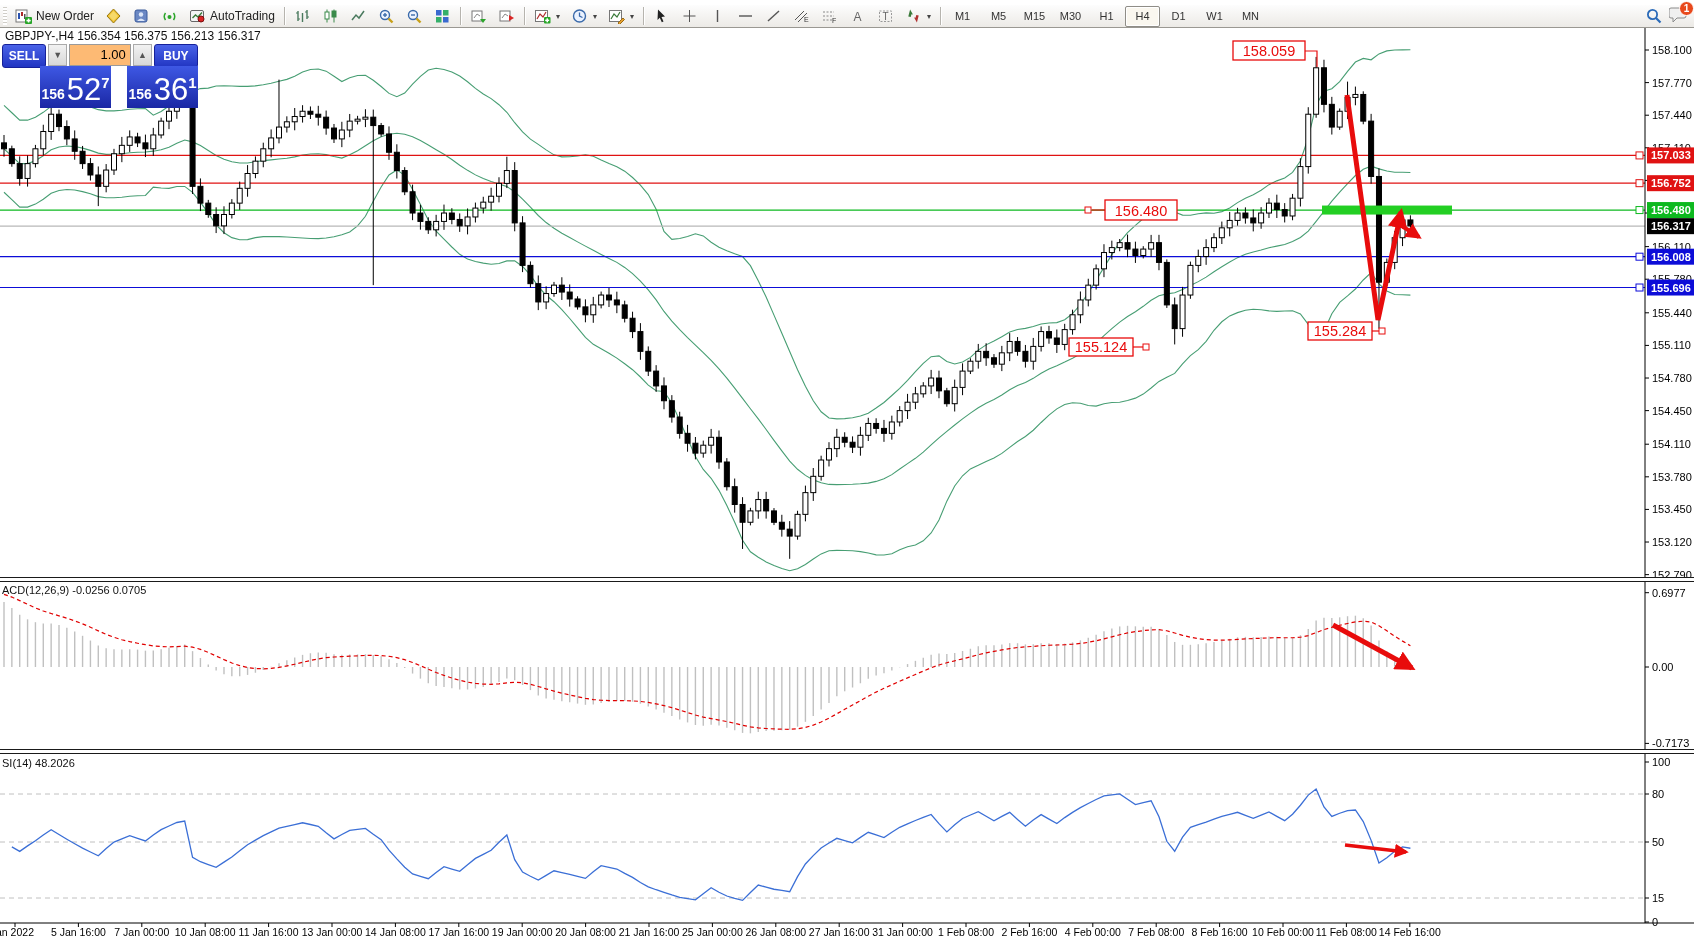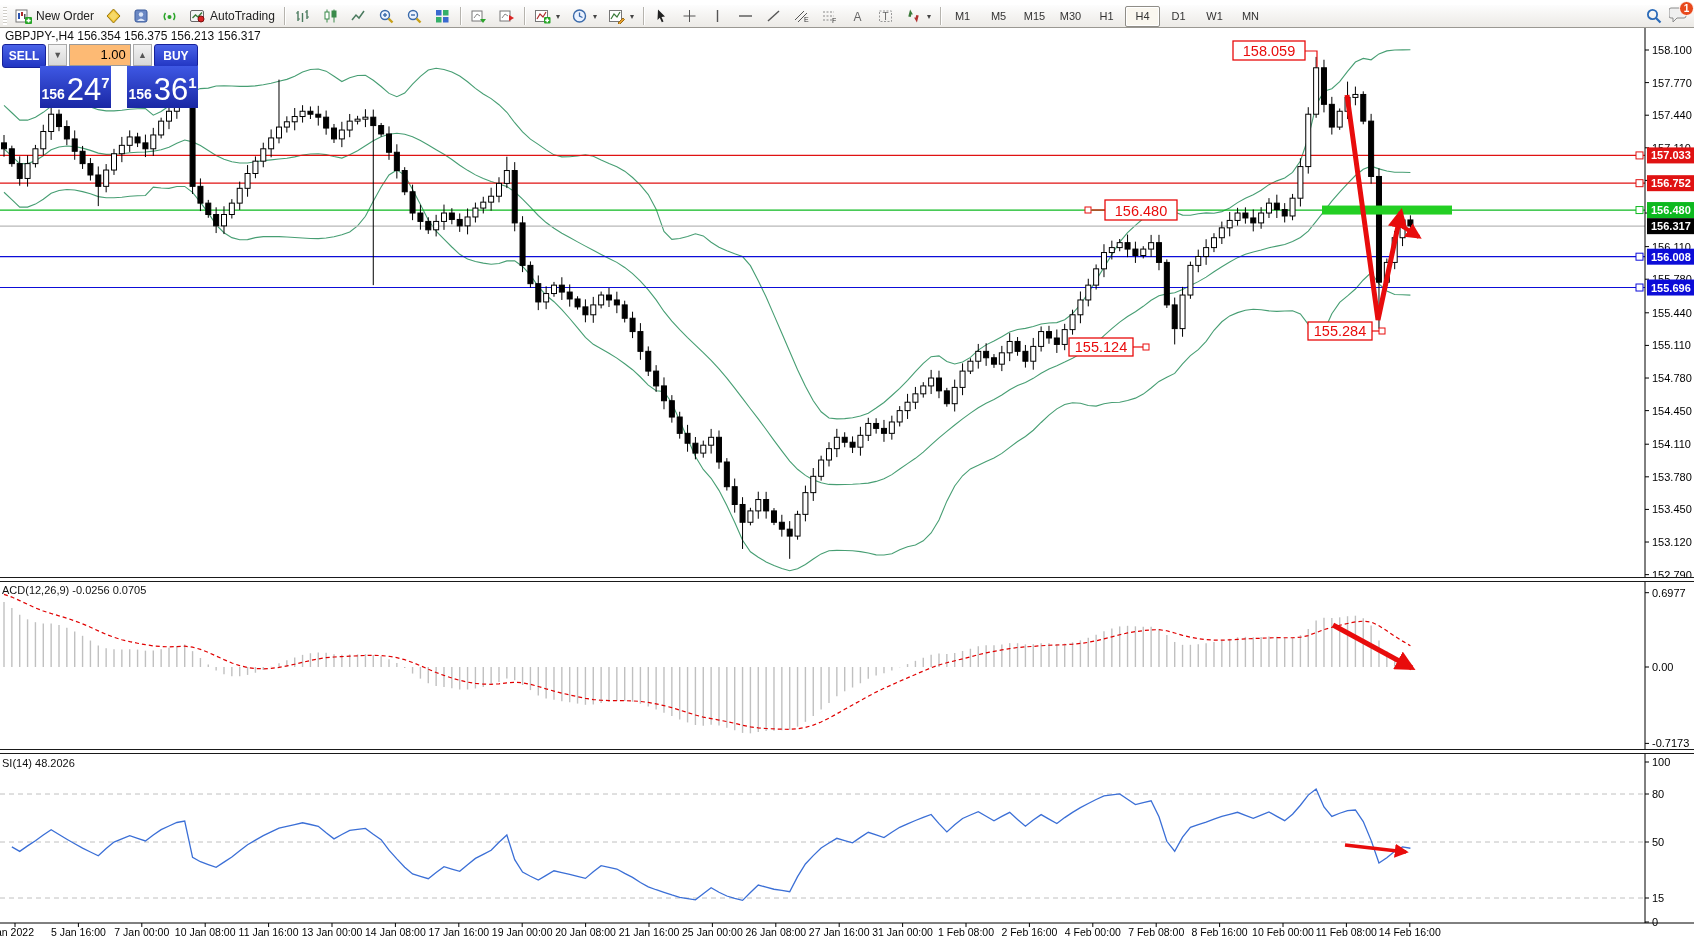--- a/index.html
+++ b/index.html
@@ -1002,21 +1002,21 @@
     <div id="tp-row1">
       <div class="tp-btn">SELL</div>
       <div class="spin">▼</div>
       <div id="tp-qty">1.00</div>
       <div class="spin">▲</div>
       <div class="tp-btn">BUY</div>
     </div>
     <div id="tp-row2">
       <div class="tp-price">
         <span class="sm">156</span>
-          <span class="big">24</span>
+          <span class="big">52</span>
           <span class="sup">7</span>
       </div>
       <div class="tp-price">
         <span class="sm">156</span>
           <span class="big">36</span>
           <span class="sup">1</span>
       </div>
     </div>
   </div>
 </div>

